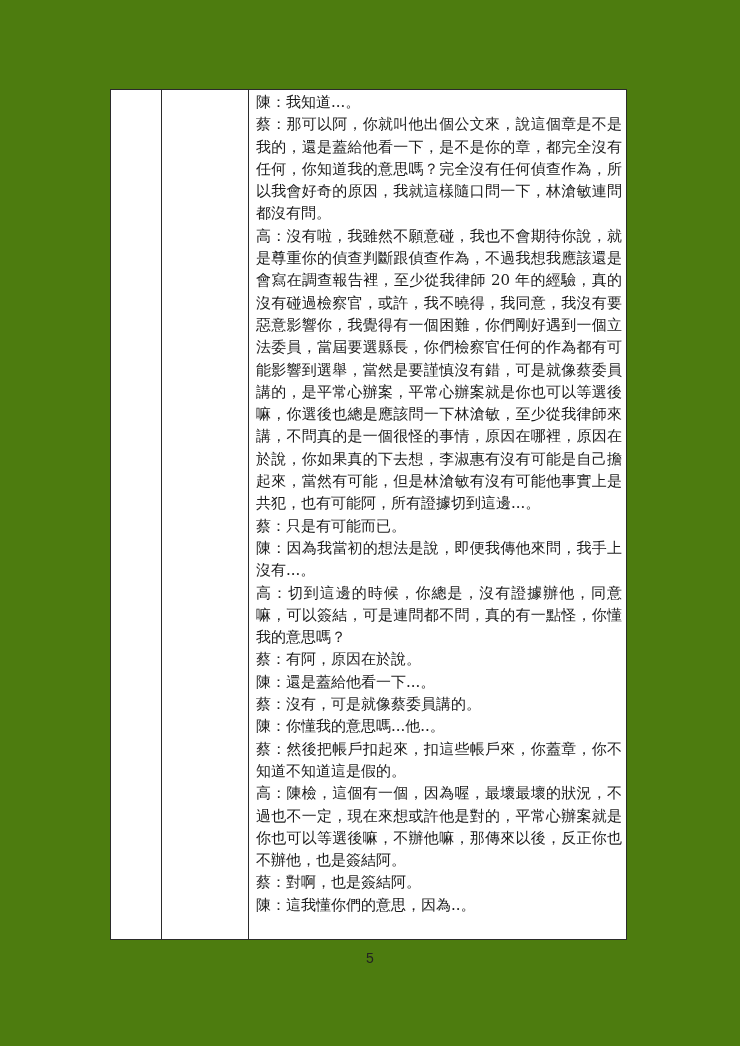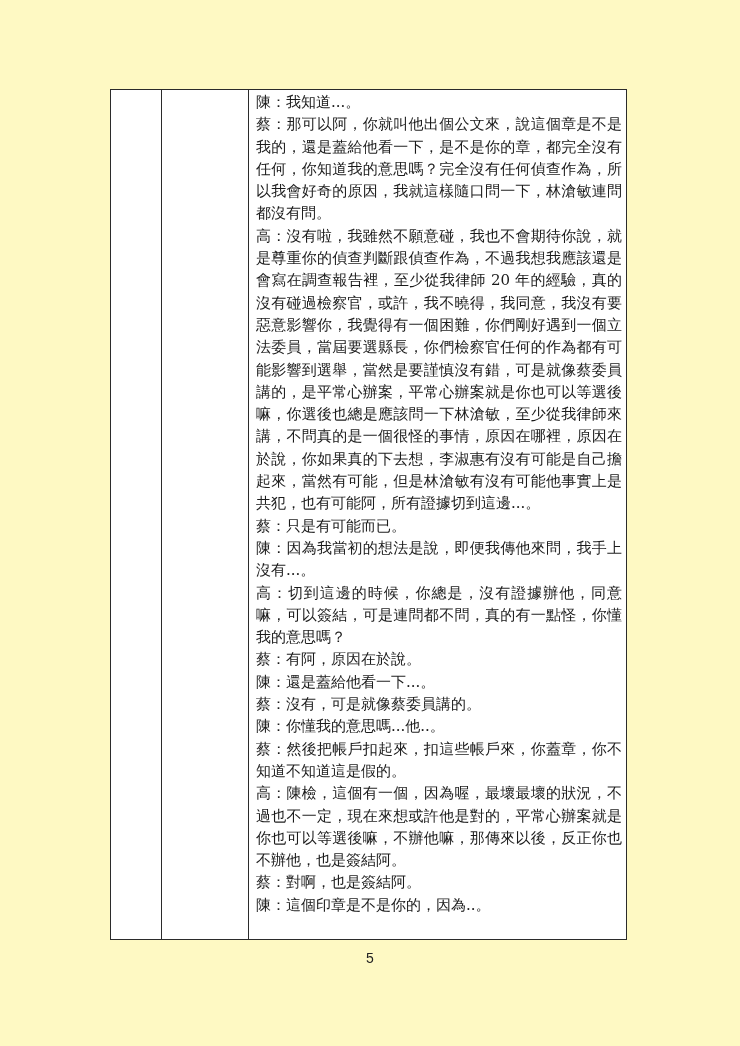--- a/index.html
+++ b/index.html
@@ -1,20 +1,20 @@
 <!DOCTYPE html>
 <html><head>
 <meta charset="utf-8">
 <style>
   html, body { margin: 0; padding: 0; background: #ffffff; }
   .page {
     position: relative;
     width: 740px;
     height: 1046px;
-    background: #fef9c3;
+    background: #4d7c0f;
     overflow: hidden;
   }
   .transcript-table {
     position: absolute;
     left: 110px;
     top: 89px;
     width: 517px;
     height: 851px;
     display: flex;
     box-sizing: border-box;
@@ -74,19 +74,19 @@
       <p>蔡：只是有可能而已。</p>
       <p>陳：因為我當初的想法是說，即便我傳他來問，我手上沒有...。</p>
       <p>高：切到這邊的時候，你總是，沒有證據辦他，同意嘛，可以簽結，可是連問都不問，真的有一點怪，你懂我的意思嗎？</p>
       <p>蔡：有阿，原因在於說。</p>
       <p>陳：還是蓋給他看一下...。</p>
       <p>蔡：沒有，可是就像蔡委員講的。</p>
       <p>陳：你懂我的意思嗎...他..。</p>
       <p>蔡：然後把帳戶扣起來，扣這些帳戶來，你蓋章，你不知道不知道這是假的。</p>
       <p>高：陳檢，這個有一個，因為喔，最壞最壞的狀況，不過也不一定，現在來想或許他是對的，平常心辦案就是你也可以等選後嘛，不辦他嘛，那傳來以後，反正你也不辦他，也是簽結阿。</p>
       <p>蔡：對啊，也是簽結阿。</p>
-      <p>陳：這個印章是不是你的，因為..。</p>
+      <p>陳：這我懂你們的意思，因為..。</p>
     </div>
   </div>
 
   <div class="page-number">5</div>
 
 </div>
 
 </body></html>

